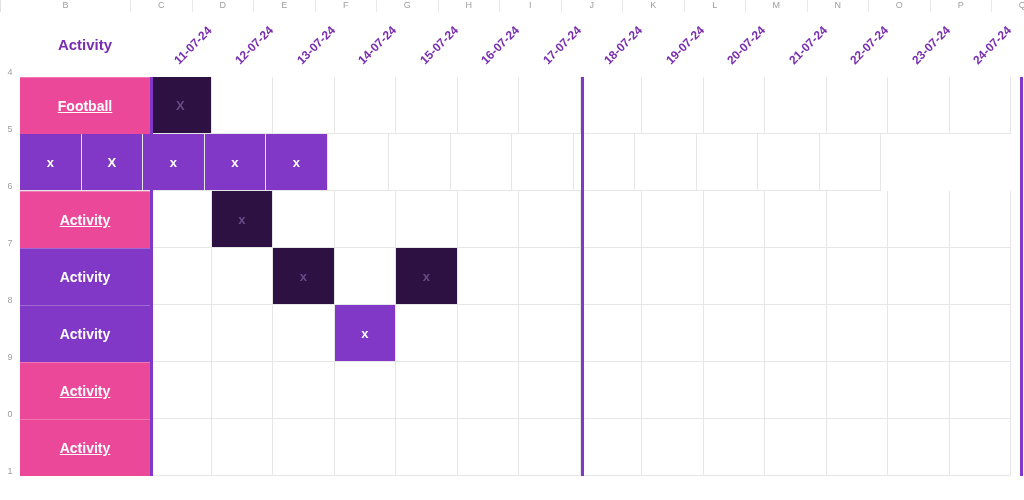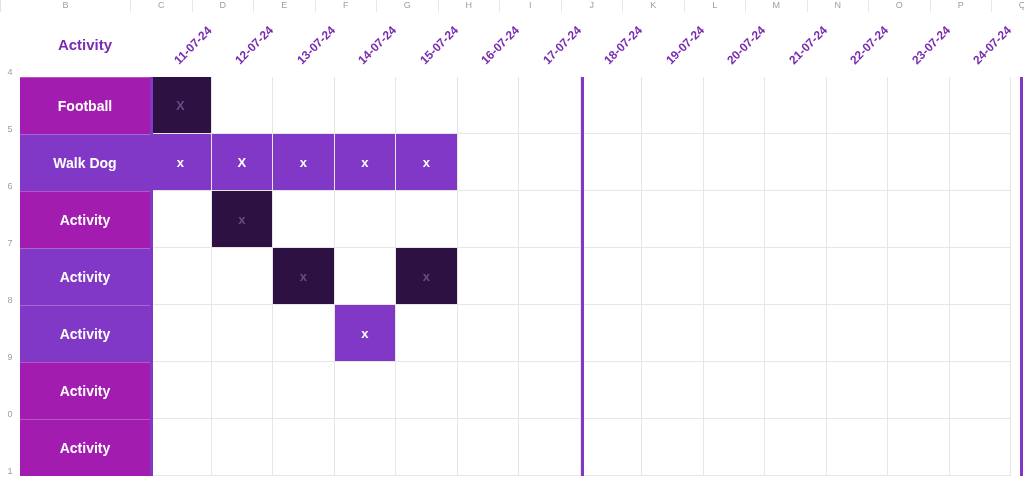--- a/index.html
+++ b/index.html
@@ -22,21 +22,21 @@
   
   .date-header { position: absolute; top: 0; left: 0; right: 0; height: 65px; display: flex; }
   .date-header .act-title { flex: 0 0 130px; display: flex; align-items: center; justify-content: center; font-weight: 700; font-size: 15px; color: #7a2db1; }
   .date-header .dcol { flex: 0 0 61.5px; position: relative; }
   .date-header .dcol span { position: absolute; bottom: 10px; left: 50%; transform-origin: left bottom; transform: rotate(-45deg); white-space: nowrap; font-size: 12px; font-weight: 600; color: #7a2db1; }
 
   
   .grid { position: absolute; top: 65px; left: 0; right: 0; }
   .grid-row { height: 57px; display: flex; }
   .act-cell { flex: 0 0 130px; display: flex; align-items: center; justify-content: center; font-weight: 700; font-size: 14px; color: #fff; border-top: 1px solid rgba(255,255,255,0.25); }
-  .act-dark { background: #a21caf; }
+  .act-dark { background: #ec4899; text-decoration: underline; }
   .act-mid  { background: #8138c7; }
   .data-cell { flex: 0 0 61.5px; display: flex; align-items: center; justify-content: center; font-size: 13px; font-weight: 600; color: #fff; border-right: 1px solid #e6e6e6; border-bottom: 1px solid #e6e6e6; background: #fff; }
   .fill-dark { background: #2e1143; color: #6a4a86; }
   .fill-mid  { background: #8138c7; color: #fff; }
 
   
   .vline { position: absolute; width: 3px; background: #8138c7; top: 65px; height: 399px; }
 </style>
 </head>
 <body>
@@ -121,21 +121,20 @@
           <div class="data-cell"></div>
           <div class="data-cell"></div>
           <div class="data-cell"></div>
           <div class="data-cell"></div>
           <div class="data-cell"></div>
           <div class="data-cell"></div>
           <div class="data-cell"></div>
           <div class="data-cell"></div>
         </div>
         <div class="grid-row">
-          <div class="act-cell act-mid">Walk Dog</div>
           <div class="data-cell fill-mid">x</div>
           <div class="data-cell fill-mid">X</div>
           <div class="data-cell fill-mid">x</div>
           <div class="data-cell fill-mid">x</div>
           <div class="data-cell fill-mid">x</div>
           <div class="data-cell"></div>
           <div class="data-cell"></div>
           <div class="data-cell"></div>
           <div class="data-cell"></div>
           <div class="data-cell"></div>

